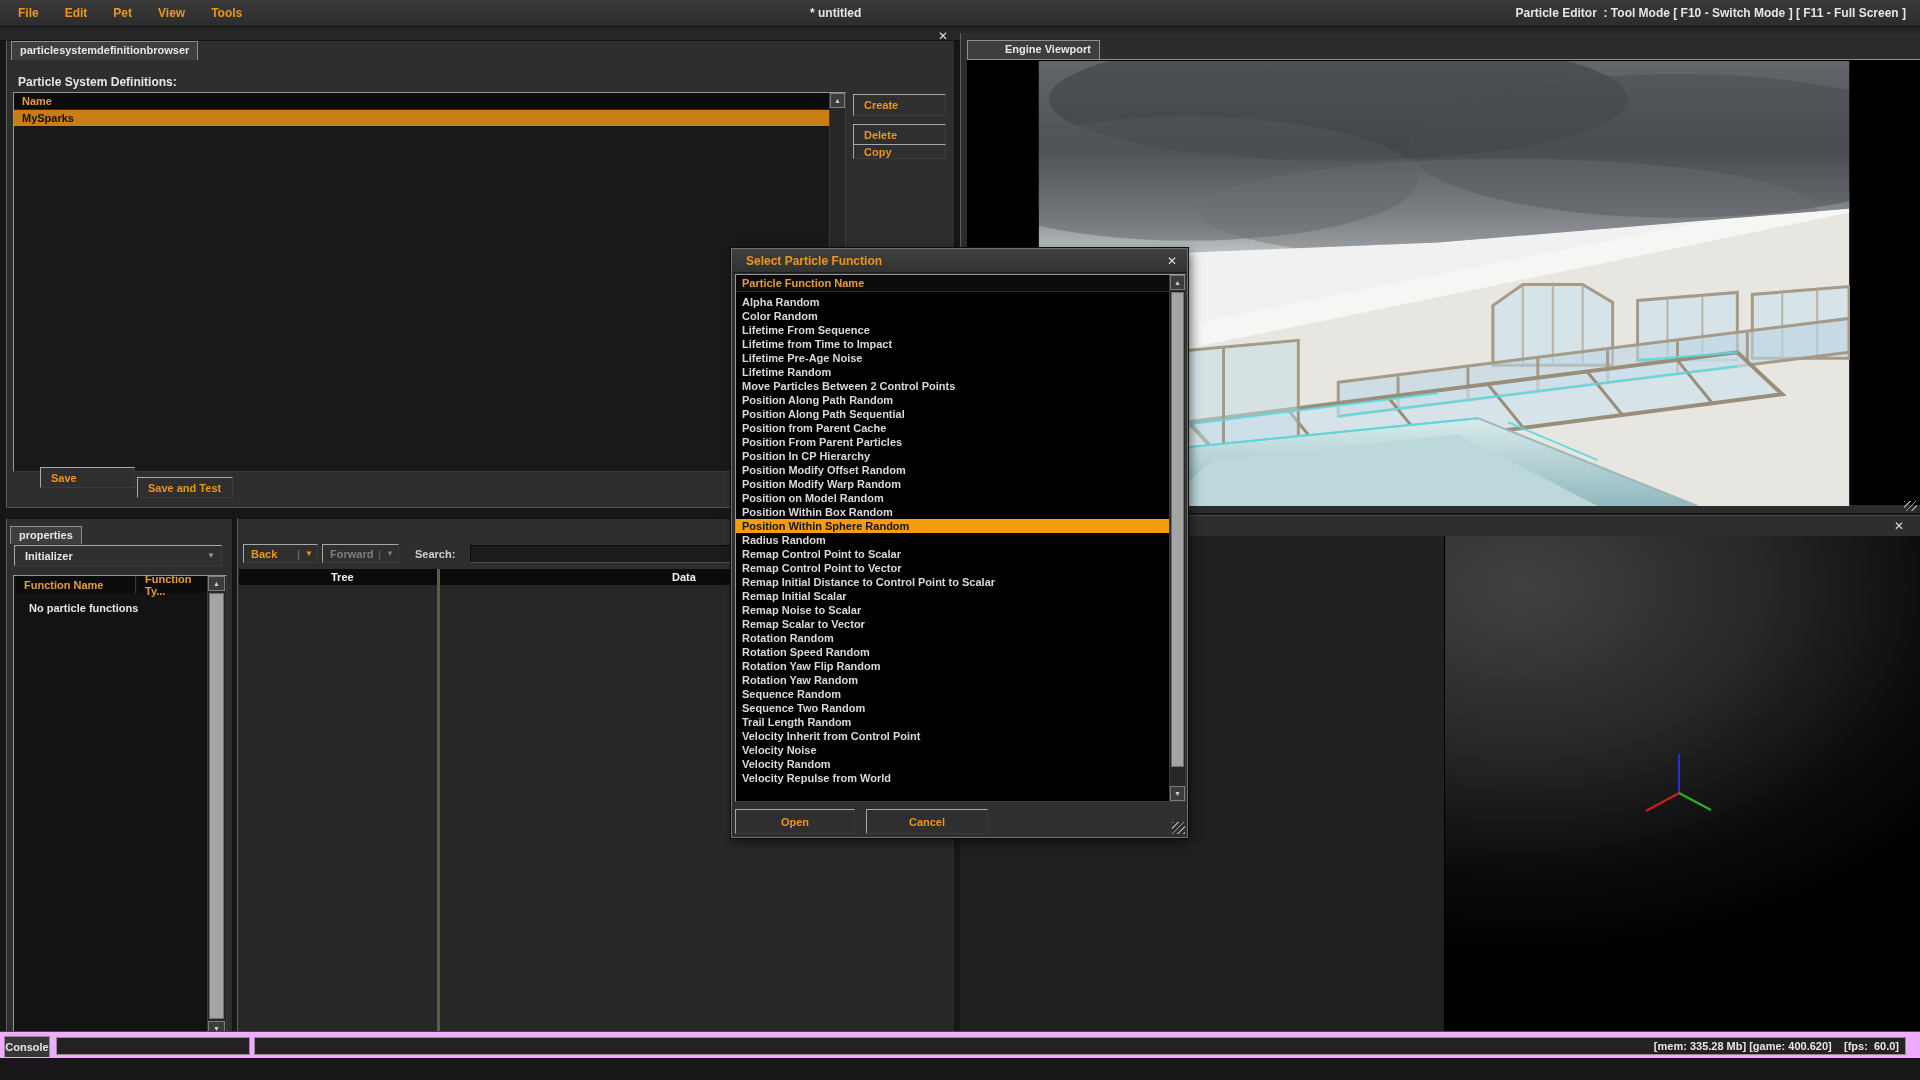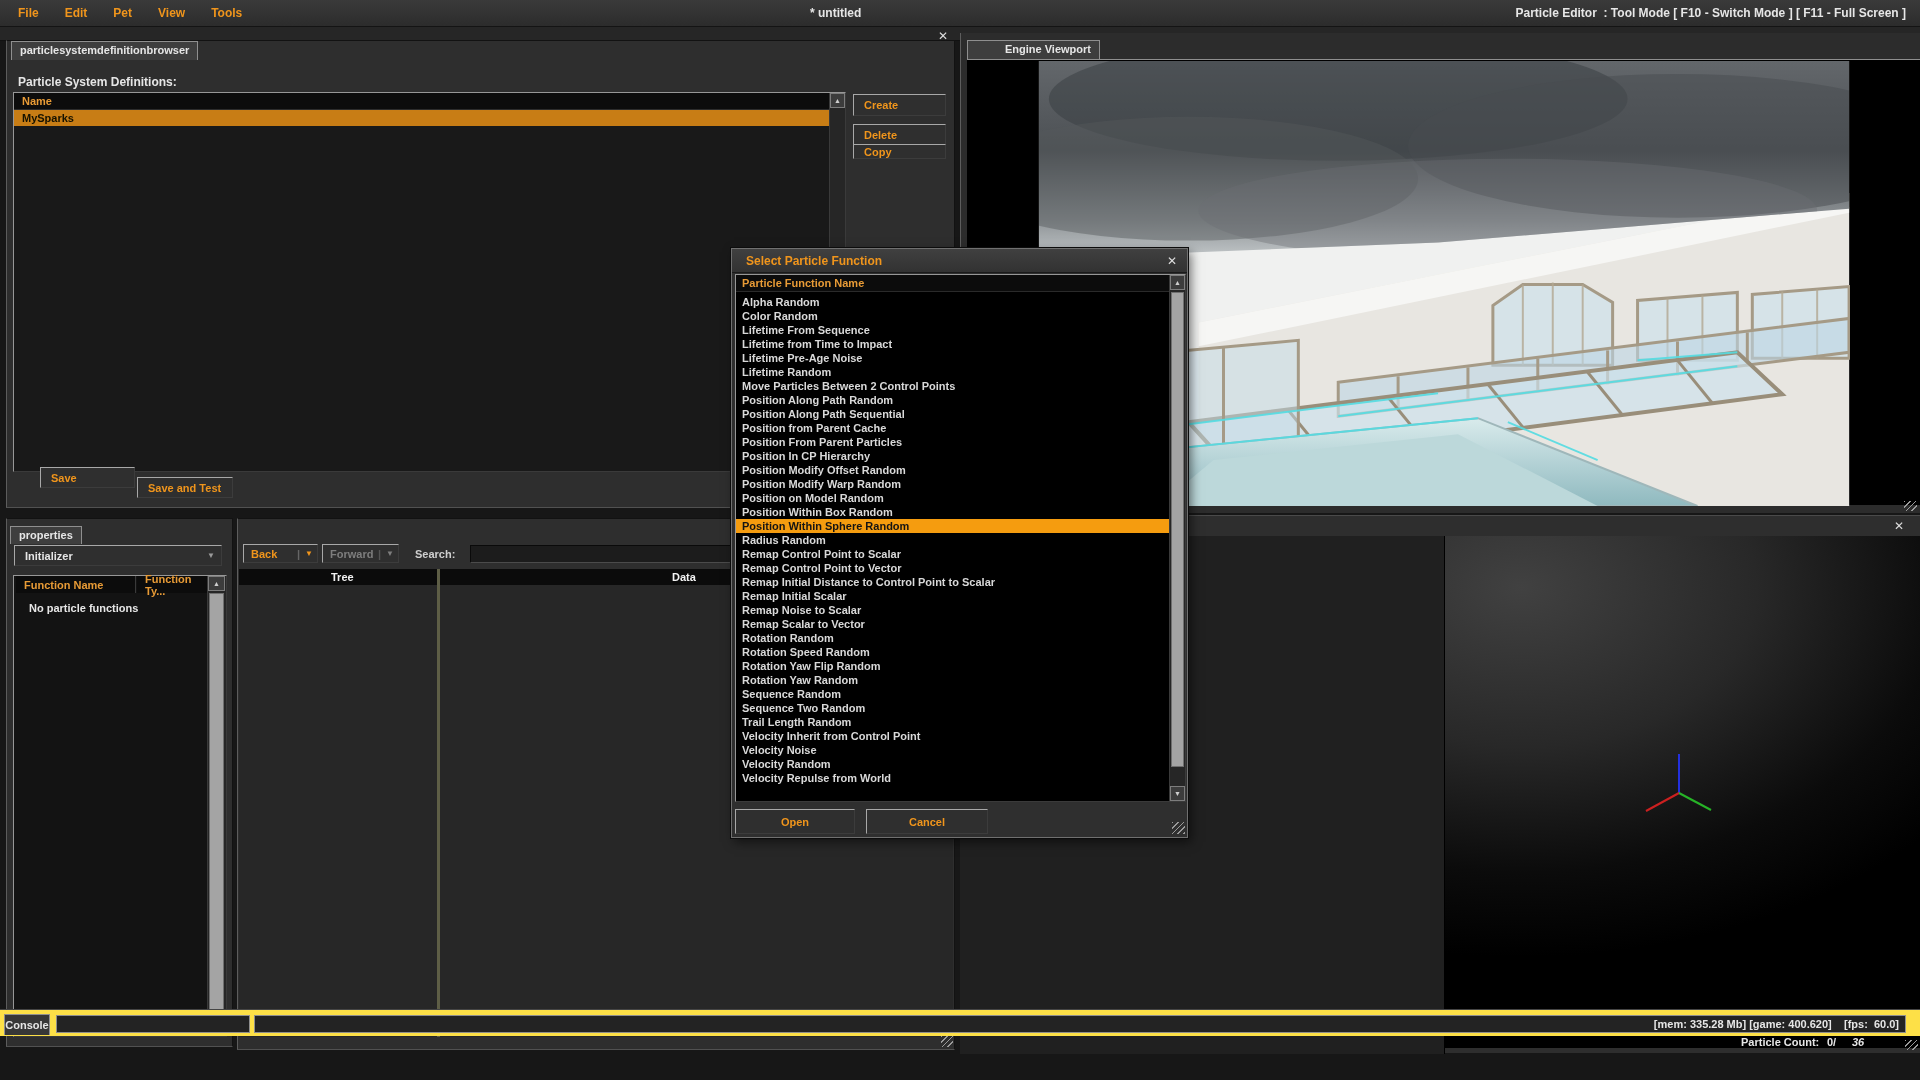--- a/index.html
+++ b/index.html
@@ -227,21 +227,21 @@
         <line x1="41" y1="44" x2="8" y2="62" stroke="#cc2020" stroke-width="2"></line>
         <line x1="41" y1="44" x2="73" y2="61" stroke="#27b427" stroke-width="2"></line>
       </svg>
       <span class="abs wht t11" style="left:296px;top:500px;">Particle Count:</span>
       <span class="abs wht t11" style="left:382px;top:500px;">0/</span>
       <span class="abs wht t11" style="left:407px;top:500px;font-style:italic;">36</span>
     </div>
   </div>
   <div class="grip" style="left:1905px;top:1040px;width:13px;height:10px;"></div>
 
-  <div class="abs" style="left:0;top:1009px;width:1920px;height:27px;background:#fde047;border-top:1px solid #454545;">
+  <div class="abs" style="left:0;top:1031px;width:1920px;height:27px;background:#f0abfc;border-top:1px solid #454545;">
     <div class="abs t11" style="left:4px;top:4px;width:46px;height:21px;background:#373737;border:1px solid #8f8f8f;border-bottom:none;color:#e6e6e6;display:flex;align-items:center;justify-content:center;">Console</div>
     <div class="sunken" style="left:56px;top:5px;width:194px;height:18px;"></div>
     <div class="sunken" style="left:254px;top:5px;width:1652px;height:18px;">
       <span class="abs wht t11" style="right:6px;top:2px;white-space:pre;">[mem: 335.28 Mb] [game: 400.620]    [fps:  60.0]</span>
     </div>
   </div>
 
   <div id="dialog">
     <div class="titlebar">
       <span class="org t12">Select Particle Function</span>

